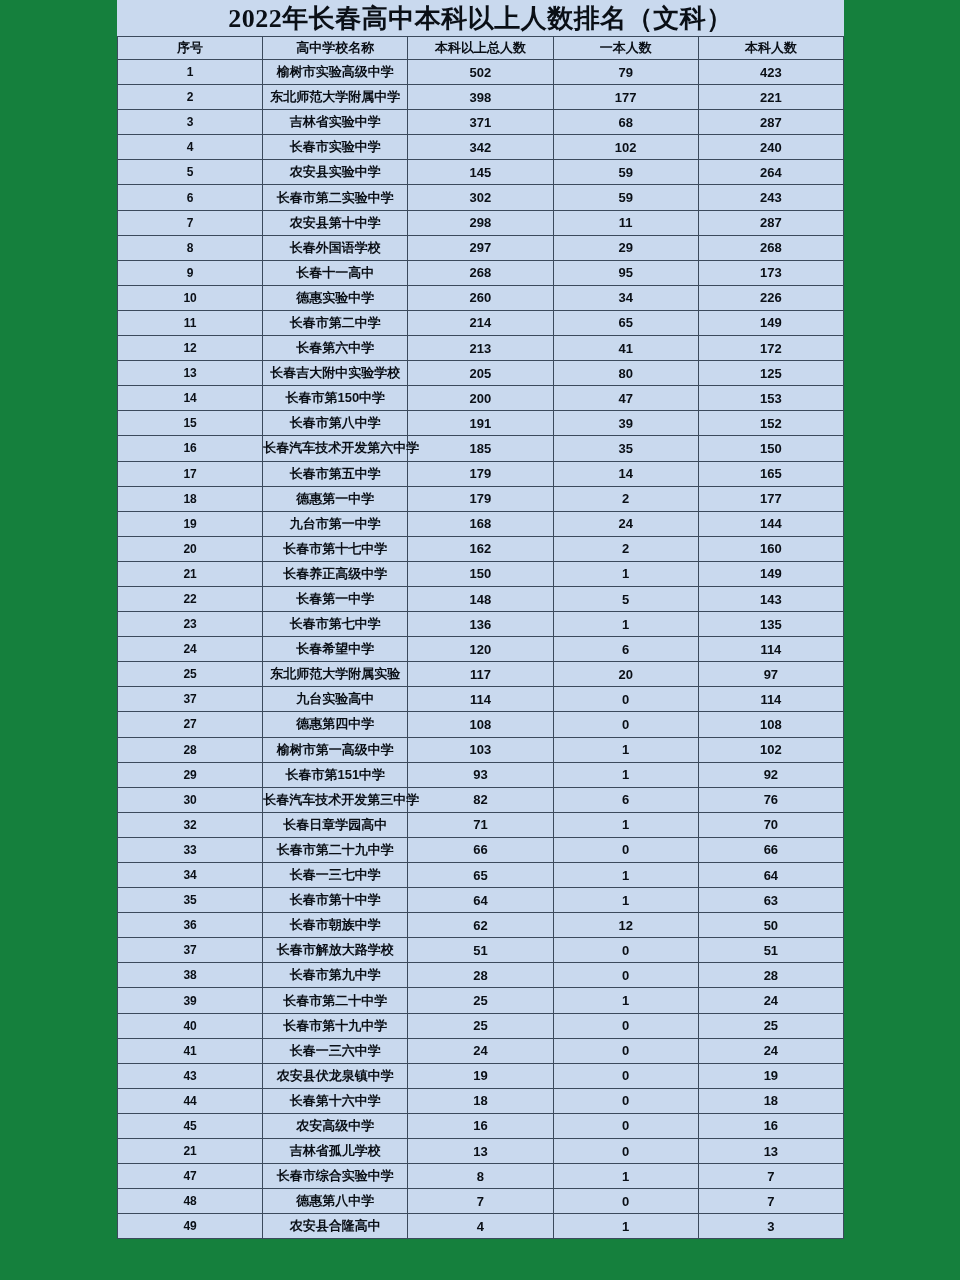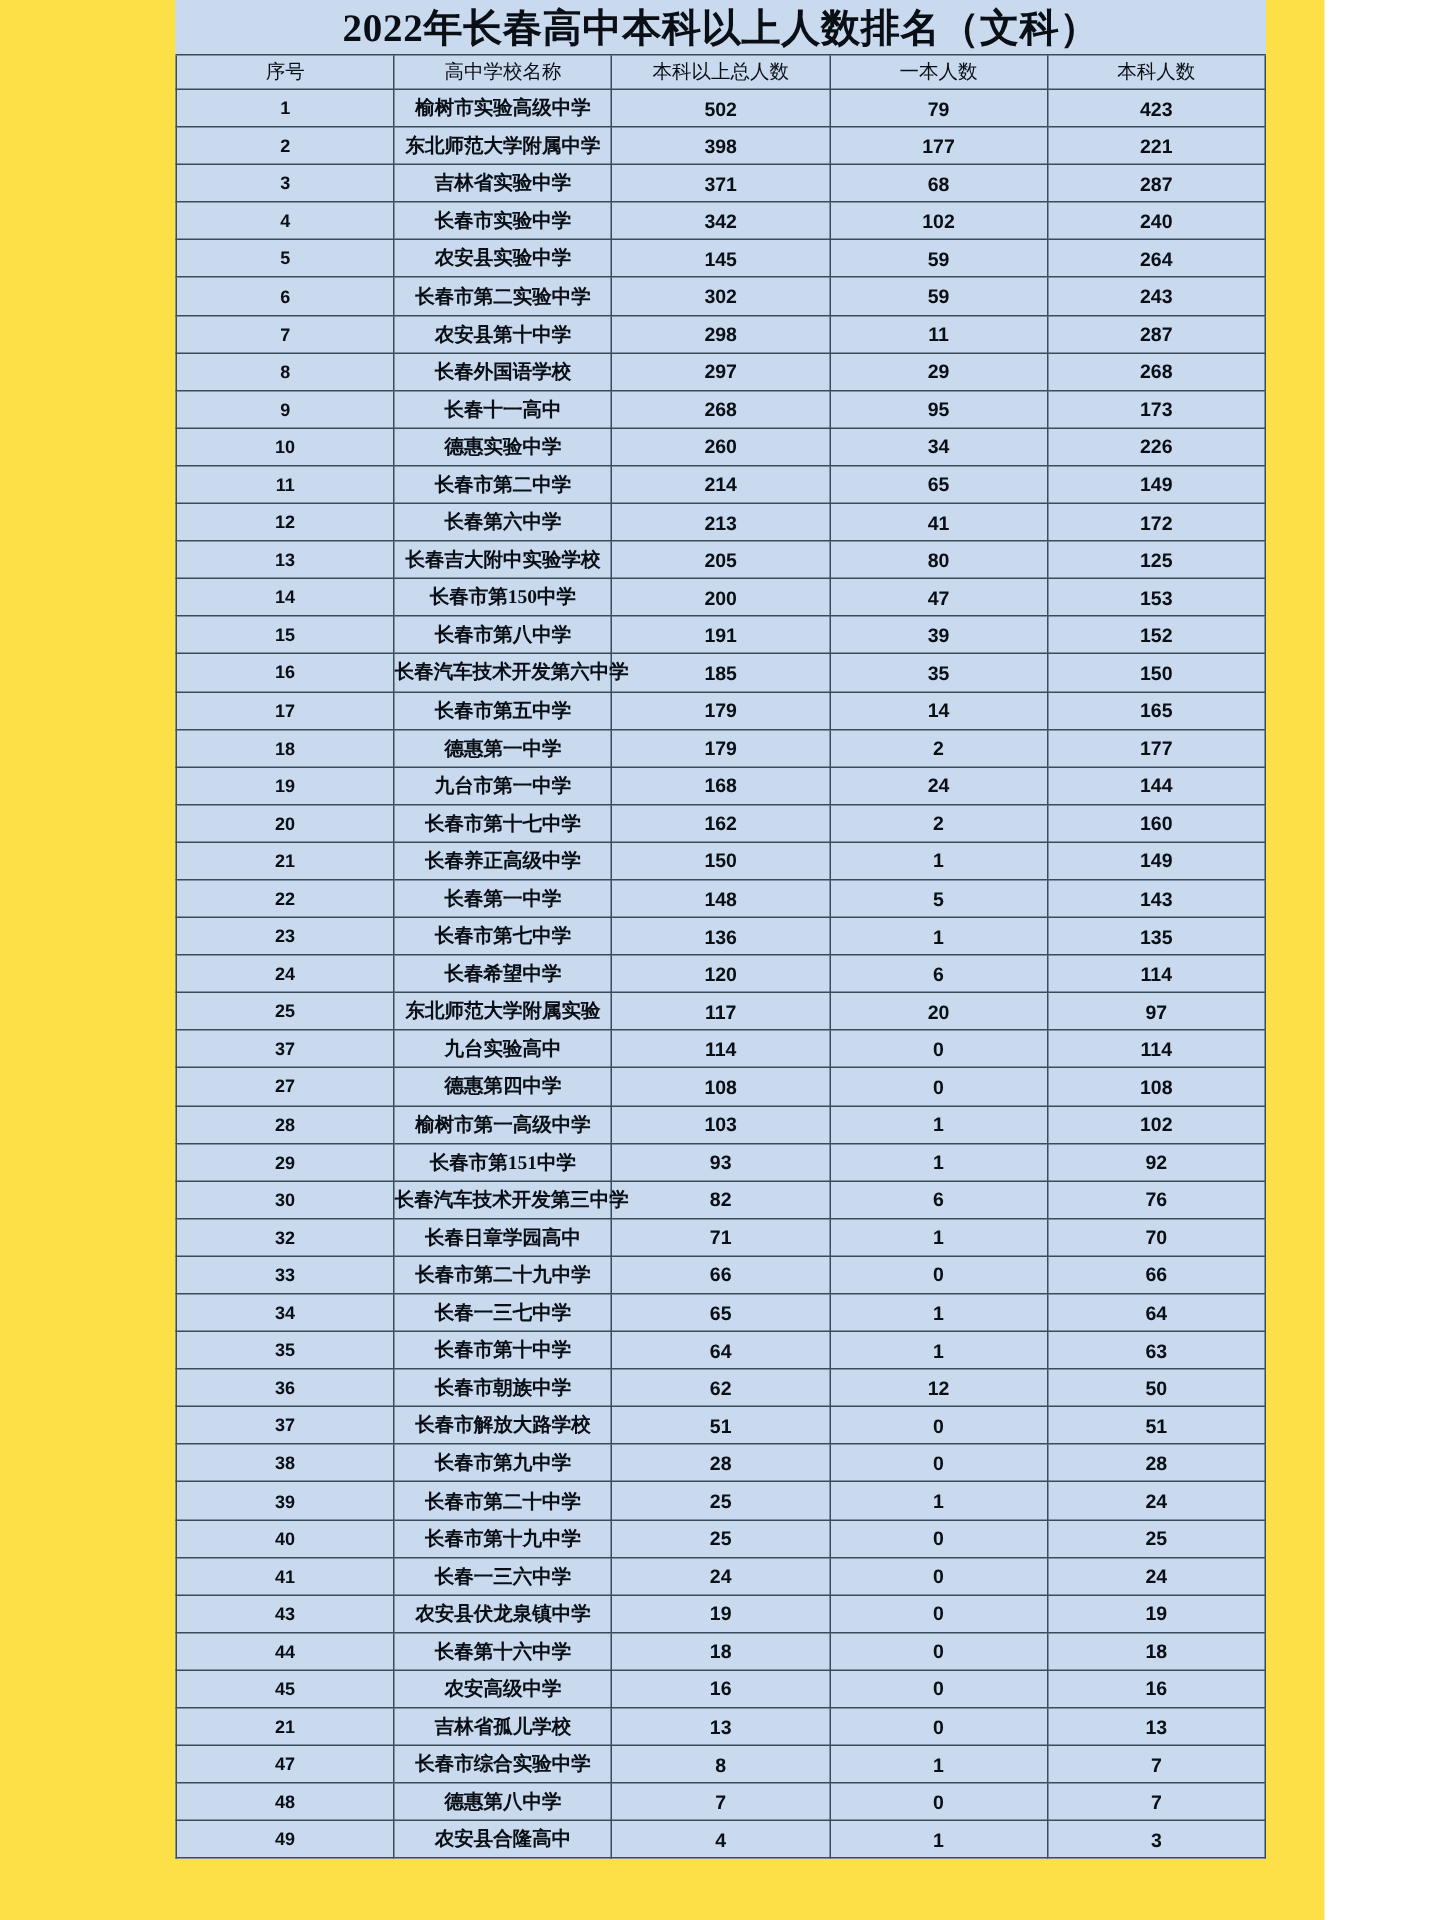--- a/index.html
+++ b/index.html
@@ -8,23 +8,23 @@
     background: #ffffff;
   }
   body {
     width: 960px;
     height: 1280px;
     font-family: "Liberation Sans", "DejaVu Sans", sans-serif;
     overflow: hidden;
   }
   .sheet {
     position: relative;
-    width: 883px;
+    width: 960px;
     height: 1280px;
-    background: #fde047;
+    background: #15803d;
   }
   .table-wrap {
     position: absolute;
     left: 117px;
     top: 0px;
     width: 727px;
     background: #c9d9ee;
   }
   table.rank-table {
     width: 727px;
@@ -49,35 +49,35 @@
     font-family: "Liberation Serif", "DejaVu Serif", serif;
     border-left: 1px solid #c9d9ee !important;
     border-right: 1px solid #c9d9ee !important;
     border-top: 1px solid #c9d9ee !important;
     border-bottom: 1px solid #3b4a5c !important;
     white-space: nowrap;
   }
   .head-cell {
     height: 22px;
     font-size: 13px;
-    font-weight: 400;
+    font-weight: 700;
     white-space: nowrap;
   }
   .data-cell {
     height: 24.1px;
     font-size: 12.5px;
     font-weight: 700;
     white-space: nowrap;
   }
   .c-rank   { width: 111px; }
   .c-school { width: 192px; }
   .c-total  { width: 150px; }
   .c-first  { width: 130px; }
   .c-ben    { width: 142px; }
-  .school-name { font-size: 13px; font-weight: 700; font-family: Liberation Serif, serif; }
+  .school-name { font-size: 13px; font-weight: 700; }
   .num { font-size: 13px; font-weight: 700; }
   .rank-num { font-size: 12px; font-weight: 700; }
 </style>
 </head>
 <body>
 
 <div class="sheet">
   <div class="table-wrap">
     <table class="rank-table">
       <thead>

